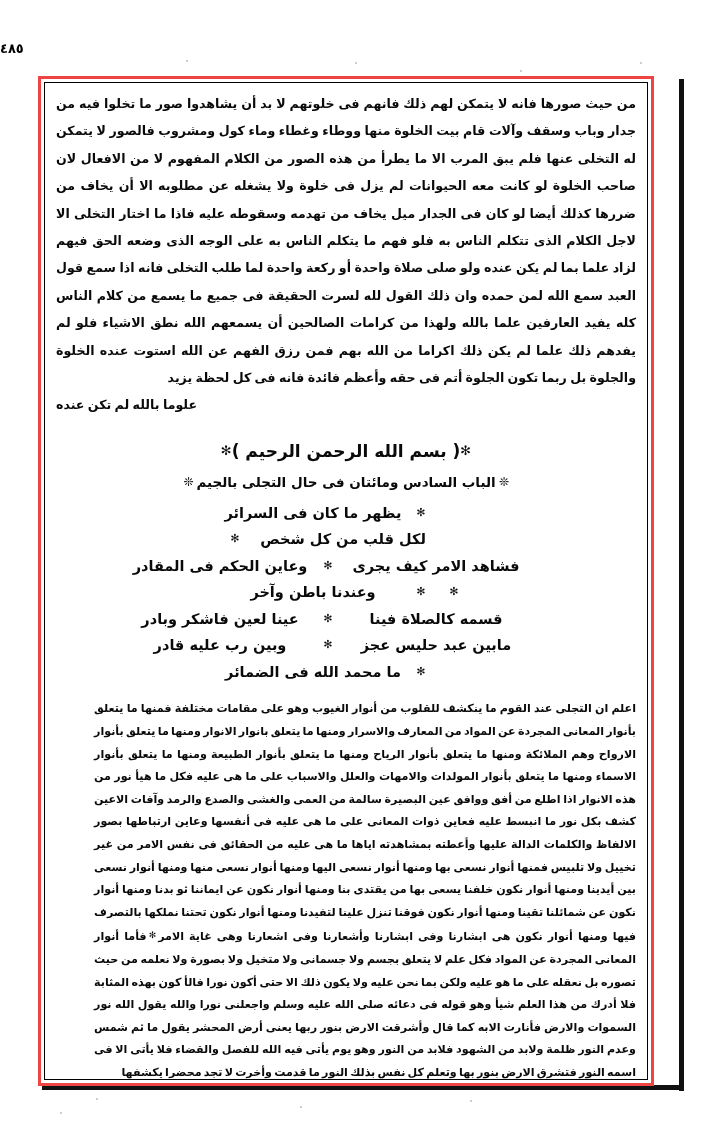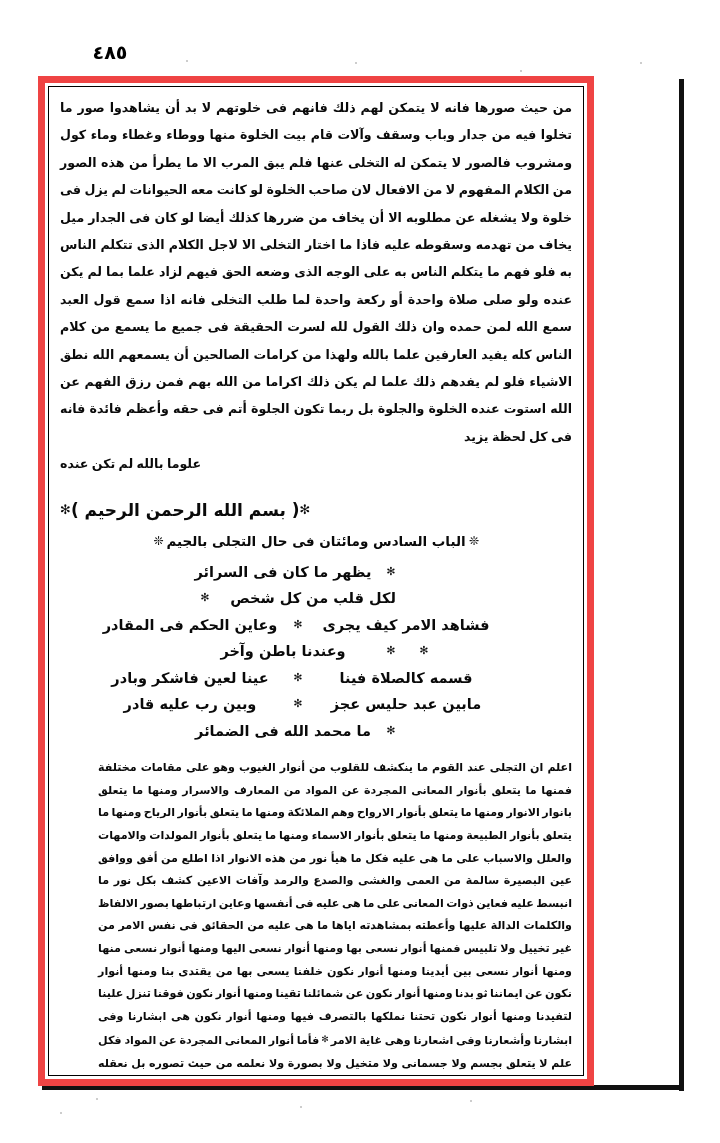--- a/index.html
+++ b/index.html
@@ -16,37 +16,37 @@
     font-family: "DejaVu Sans", "Liberation Sans", sans-serif;
     color: #0a0a0a;
   }
 
   
   #page-number {
     position: absolute;
     top: 41px;
     left: 0;
     width: 220px;
-    text-align: center;
+    text-align: left;
     font-family: "DejaVu Sans", sans-serif;
-    font-size: 19px;
+    font-size: 13px;
     font-weight: 700;
     letter-spacing: 1px;
     color: #000;
     direction: rtl;
   }
 
   
   #page-frame {
     position: absolute;
     top: 76px;
     left: 38px;
-    width: 556px;
+    width: 616px;
     height: 1010px;
-    border: 7px solid #ef4444;
+    border: 3px solid #ef4444;
     box-sizing: border-box;
     background: #fff;
   }
   #page-frame-inner {
     position: absolute;
     top: 3px;
     left: 3px;
     right: 3px;
     bottom: 3px;
     border: 1.5px solid #000;
@@ -104,21 +104,21 @@
     letter-spacing: -0.3px;
     word-spacing: -1px;
   }
   .prose-top .para.last {
     text-align-last: left;
   }
 
   
   #basmala {
     margin-top: 18px;
-    text-align: left;
+    text-align: center;
     direction: rtl;
     font-size: 17px;
     font-weight: 700;
     line-height: 28px;
     letter-spacing: 0.5px;
   }
   #basmala .star { font-size: 13px; vertical-align: 2px; }
 
   
   #chapter-heading {

